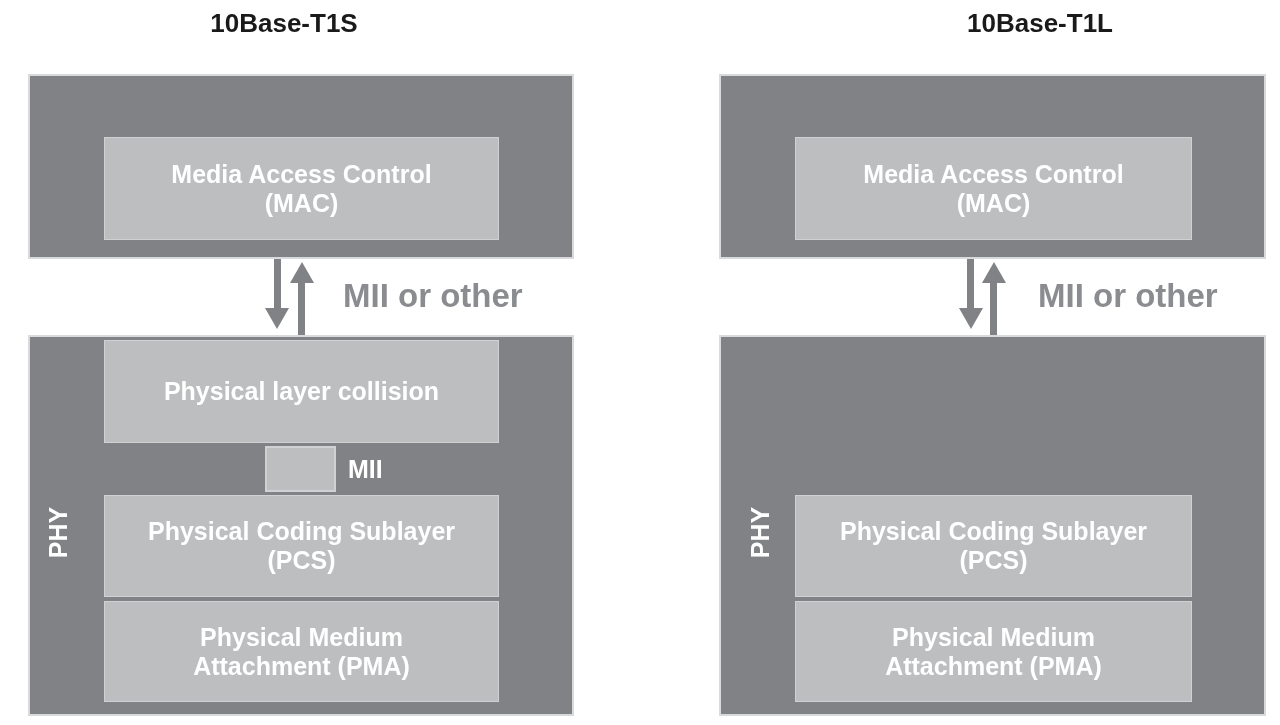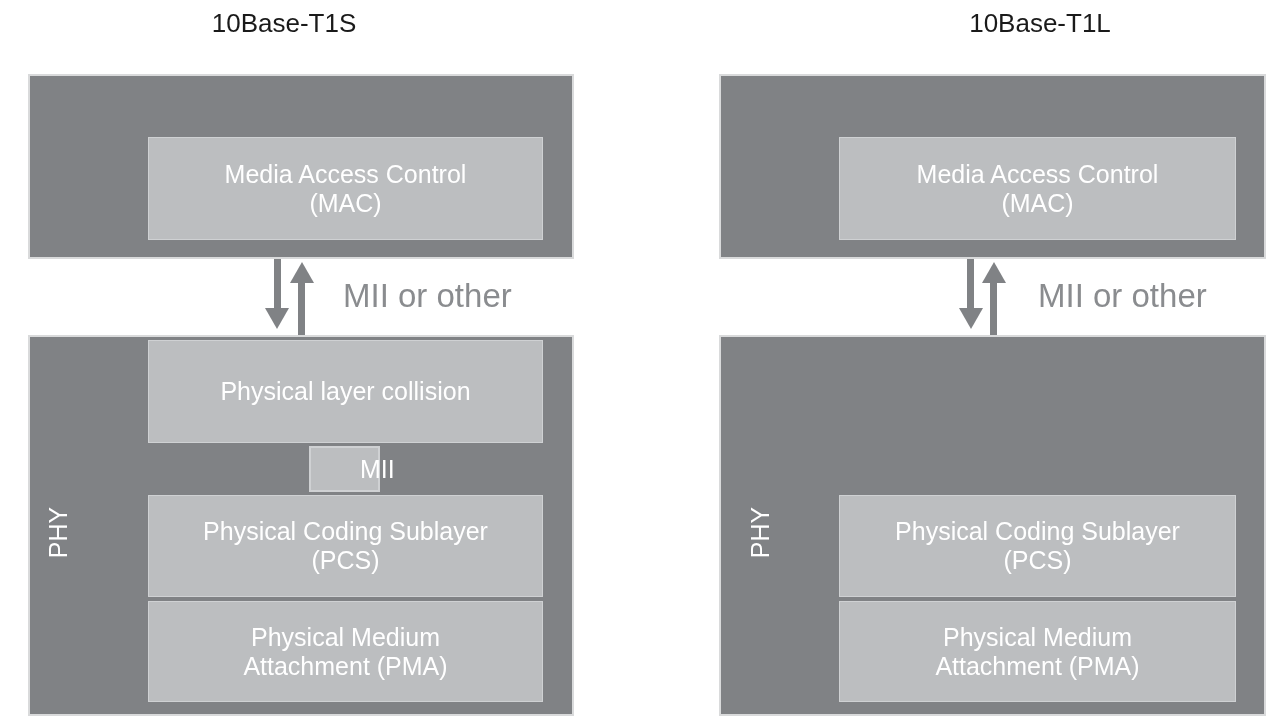--- a/index.html
+++ b/index.html
@@ -1,36 +1,36 @@
 <!DOCTYPE html>
 <html><head>
 <meta charset="utf-8">
 <style>
   html,body { margin:0; padding:0; background:#ffffff; }
   .canvas {
     position:relative; width:1280px; height:725px; overflow:hidden;
     background:#ffffff;
     font-family:"Liberation Sans", sans-serif;
   }
-  .layer { position:absolute; left:0; top:0; width:1280px; height:574px; }
+  .layer { position:absolute; left:0; top:0; width:1280px; height:574px;font-weight:bold; }
 
   .diagram-title {
     position:absolute; top:8px; width:300px;
     font-size:26px; line-height:30px; color:#1a1a1a; text-align:center;
     white-space:nowrap;
   }
   .container {
     position:absolute; background:#808285;
     border:2px solid #d9dadb; box-sizing:border-box;
   }
   .lightbox {
     position:absolute; background:#bcbec0;
     border:1px solid #cfd1d3; box-sizing:border-box;
     color:#ffffff; font-size:25px; line-height:29px; text-align:center;
-    display:flex; flex-direction:column; align-items:center; justify-content:center;margin-left:44px;
+    display:flex; flex-direction:column; align-items:center; justify-content:center;
   }
   .iface-label {
     position:absolute; font-size:33px; line-height:29px; color:#8a8c8f;
     white-space:nowrap;
   }
   .shaft { position:absolute; background:#808285; }
   .head-down {
     position:absolute; width:0; height:0;
     border-left:12px solid transparent; border-right:12px solid transparent;
     border-top:21px solid #808285;
@@ -41,21 +41,20 @@
     border-bottom:21px solid #808285;
   }
   .phy-label {
     position:absolute; width:100px; height:29px;
     color:#ffffff; font-size:25px; line-height:29px; text-align:center;
     transform:rotate(-90deg); transform-origin:center center;
   }
   .mii-label {
     position:absolute; color:#ffffff; font-size:25px; line-height:46px;
     white-space:nowrap;
-    margin-left:12px;
   }
 
   
   .t1s-title      { left:134px; }
   .t1s-mac-cont   { left:28px;  top:74px;  width:546px; height:185px; }
   .t1s-mac-box    { left:104px; top:137px; width:395px; height:103px; }
   .t1s-down-shaft { left:274px; top:259px; width:7px;  height:49px; }
   .t1s-down-head  { left:265px; top:308px; }
   .t1s-up-head    { left:290px; top:262px; }
   .t1s-up-shaft   { left:298px; top:283px; width:7px;  height:52px; }

